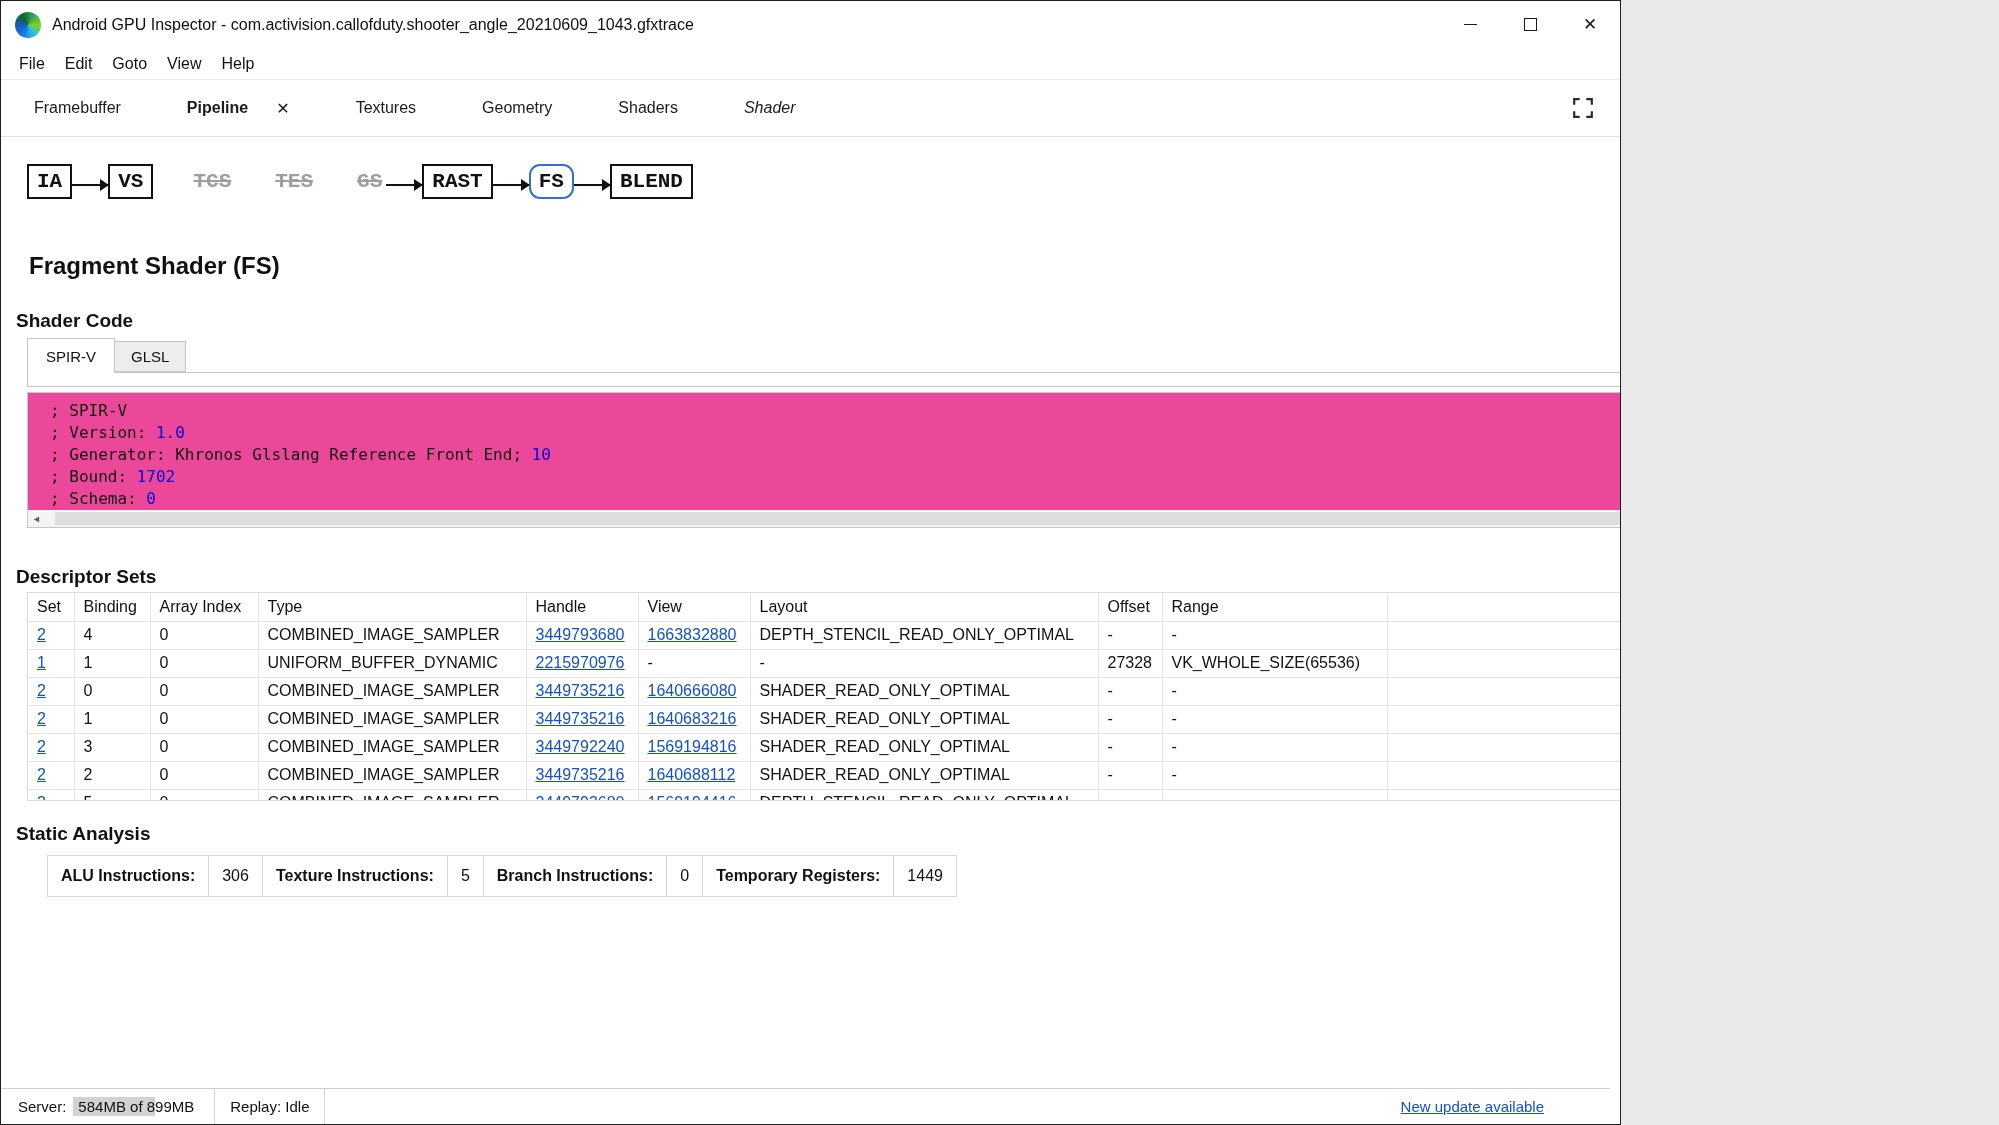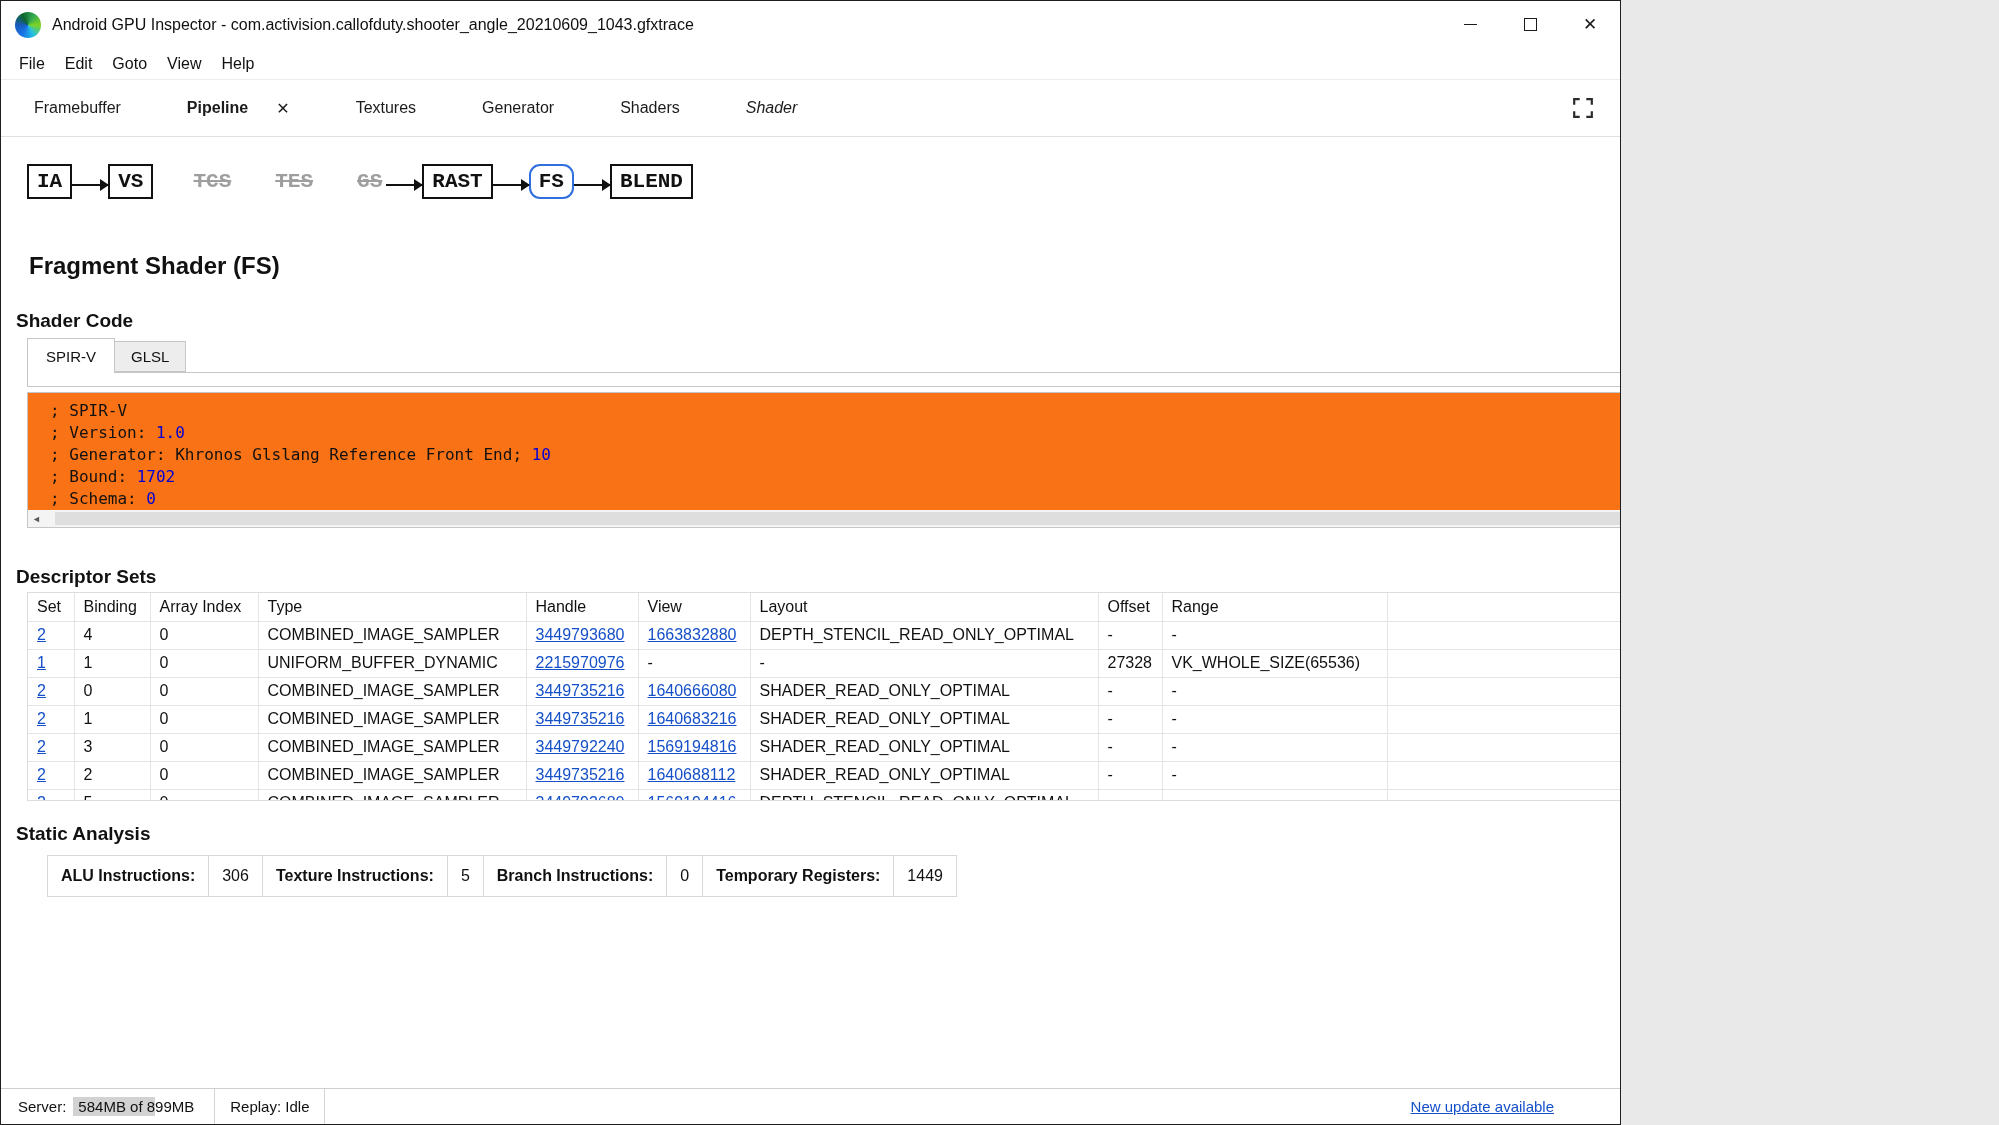--- a/index.html
+++ b/index.html
@@ -45,21 +45,21 @@
   .h2-shader { margin-top:30px; }
   .h2-ds { margin-top:38px; }
   .h2-sa { margin-top:22px; }
 
   
   .code-tabs { display:flex; align-items:flex-end; margin:6px 0 0 26px; position:relative; z-index:2; }
   .code-tab { font-size:15px; border:1px solid #c6c6c6; background:#ededed; padding:6px 16px; cursor:pointer; color:#111; }
   .code-tab.active { background:#fff; border-bottom:none; padding:9px 18px 8px; margin-bottom:-1px; font-weight:400; }
   .code-tab.inactive { border-left:none; }
   .toolbar-strip { margin-left:26px; width:1943px; height:15px; border:1px solid #c6c6c6; background:#fff; }
-  .code-panel { position:relative; margin:5px 0 0 26px; width:1943px; height:136px; border:1px solid #c6c6c6; background:#f97316; }
+  .code-panel { position:relative; margin:5px 0 0 26px; width:1943px; height:136px; border:1px solid #c6c6c6; background:#ec4899; }
   .code-lines { position:absolute; left:0; top:0; right:17px; bottom:17px; overflow:hidden; padding:7px 0 0 22px;
     font-family:"DejaVu Sans Mono","Liberation Mono",monospace; font-size:16px; line-height:22px; color:#111; white-space:pre; }
   .code-num { color:#0000d6; }
 
   
   .vscroll { position:absolute; top:0; right:0; width:17px; display:flex; flex-direction:column; background:#f4f4f4; }
   .code-panel .vscroll { bottom:17px; }
   .ds-wrap .vscroll { bottom:0; }
   .scroll-arrow { height:17px; width:17px; display:flex; align-items:center; justify-content:center; font-size:9px; color:#5a5a5a; flex:none; cursor:pointer; }
   .scroll-track { flex:1; position:relative; cursor:pointer; }
@@ -76,21 +76,21 @@
   .ds th:last-child, .ds td:last-child { border-right:none; }
   .ds a { color:#1550c8; text-decoration:underline; cursor:pointer; }
 
   
   .metrics { display:inline-flex; margin:10px 0 0 46px; border:1px solid #d8d8d8; height:42px; align-items:stretch; background:#fff; }
   .metric-cell { display:flex; align-items:center; padding:0 13px; font-size:16px; border-right:1px solid #d8d8d8; color:#111; white-space:nowrap; }
   .metric-cell:last-child { border-right:none; }
   .metric-label { font-weight:700;text-align:right; }
 
   
-  .statusbar { position:absolute; left:0; right:0; bottom:0; height:36px; border-top:1px solid #cfcfcf; display:flex; align-items:center; font-size:15px; padding-left:17px; background:#fff; color:#111; }
+  .statusbar { position:absolute; left:0; right:10px; bottom:0; height:36px; border-top:1px solid #cfcfcf; display:flex; align-items:center; font-size:15px; padding-left:17px; background:#fff; color:#111; }
   .sb-chip { margin-left:7px; padding:3px 5px; position:relative; }
   .sb-chip-fill { position:absolute; left:0; top:2px; bottom:2px; background:#d2d2d2; z-index:0; }
   .sb-chip-text { position:relative; z-index:1; }
   .sb-divider { width:1px; align-self:stretch; background:#d5d5d5; margin:0 15px; }
   .sb-update { margin-left:auto; margin-right:66px; color:#1550c8; text-decoration:underline; cursor:pointer;padding-left:20px; }
 </style>
 </head>
 <body>
 
 <div class="window">
@@ -125,21 +125,21 @@
           <span>Framebuffer</span>
         </div>
         <div class="tab active">
           <span>Pipeline</span>
           <span class="tab-close">✕</span>
         </div>
         <div class="tab">
           <span>Textures</span>
         </div>
         <div class="tab">
-          <span>Generator</span>
+          <span>Geometry</span>
         </div>
         <div class="tab">
           <span>Shaders</span>
         </div>
         <div class="tab italic">
           <span>Shader</span>
         </div>
       </div>
     <div class="expand-btn">
       <svg width="22" height="22" viewBox="0 0 20 20">

